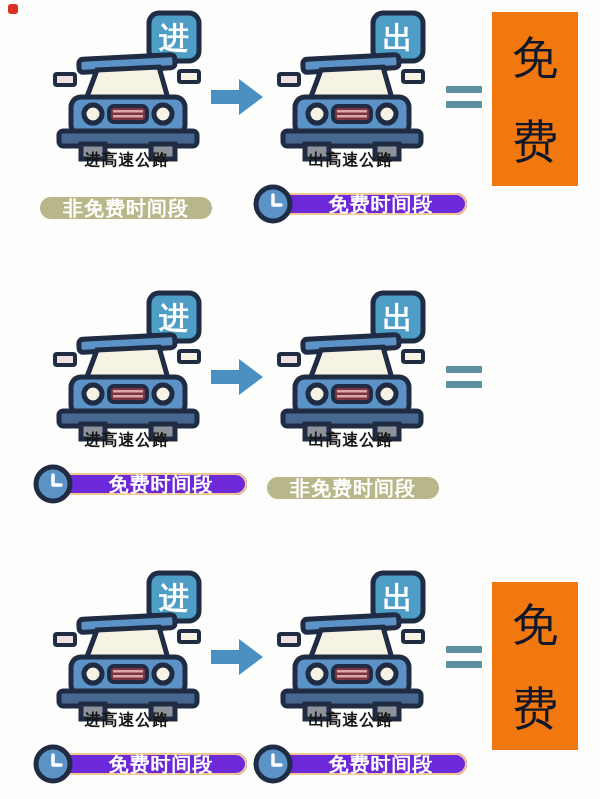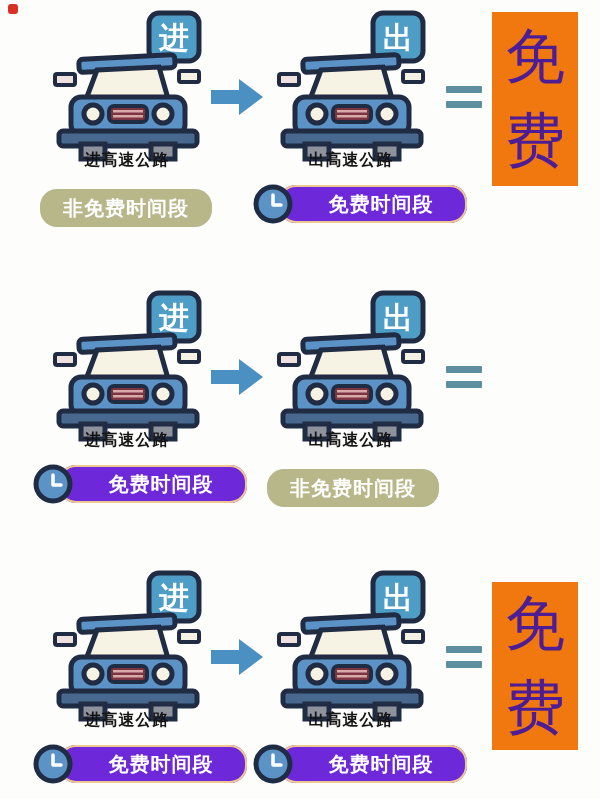--- a/index.html
+++ b/index.html
@@ -36,38 +36,38 @@
     letter-spacing:1px; white-space:nowrap;
   }
   .label-enter { left:37px; }
   .label-exit  { left:261px; }
 
   .badge-wrap {
     position:absolute; top:183px; display:flex; align-items:center; height:42px;
   }
   .clock-svg { width:42px; height:42px; margin-right:-15px; position:relative; z-index:2; flex:0 0 auto; }
   .pill {
-    height:38px; border-radius:17px; display:flex; align-items:center; justify-content:center;
+    height:22px; border-radius:17px; display:flex; align-items:center; justify-content:center;
     color:#ffffff; font-size:20px; font-weight:bold; letter-spacing:1px; white-space:nowrap;
   }
   .pill.olive  { background:#b7b78a; width:172px; }
   .pill.orange { background:#6d28d9; width:172px; padding-left:16px; box-shadow:0 0 0 2px #f0c792 inset; }
   .badge-plain { top:187px; }
 
   .arrow-svg { position:absolute; left:209px; top:74px; width:56px; height:46px; }
 
   .equals { position:absolute; left:446px; top:86px; display:flex; flex-direction:column; gap:8px; }
   .equals .bar { width:36px; height:7px; background:#5e8fa0; border-radius:1px; }
 
   .result-box {
     position:absolute; left:492px; width:86px; background:#f1770f;
     display:flex; align-items:center; justify-content:center;
   }
   .result-box .vtext {
-    width:1em; font-size:60px; line-height:84px; color:#4c1d95;
+    width:1em; font-size:46px; line-height:84px; color:#0f172a;
     word-break:break-all; text-align:center;
   }
   .rb1 { top:12px; height:174px; }
   .rb3 { top:22px; height:168px; }
 
   .result-plain {
     position:absolute; left:498px; top:-6px; width:68px;
     display:flex; justify-content:center;
   }
   .result-plain .vtext {

